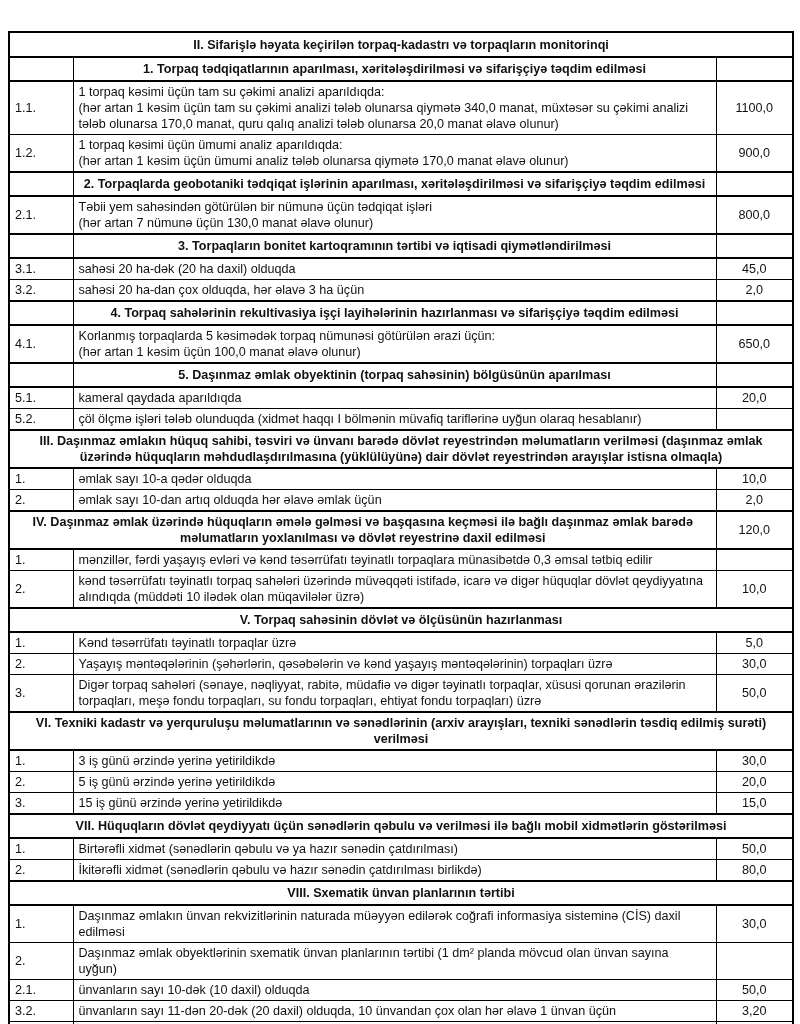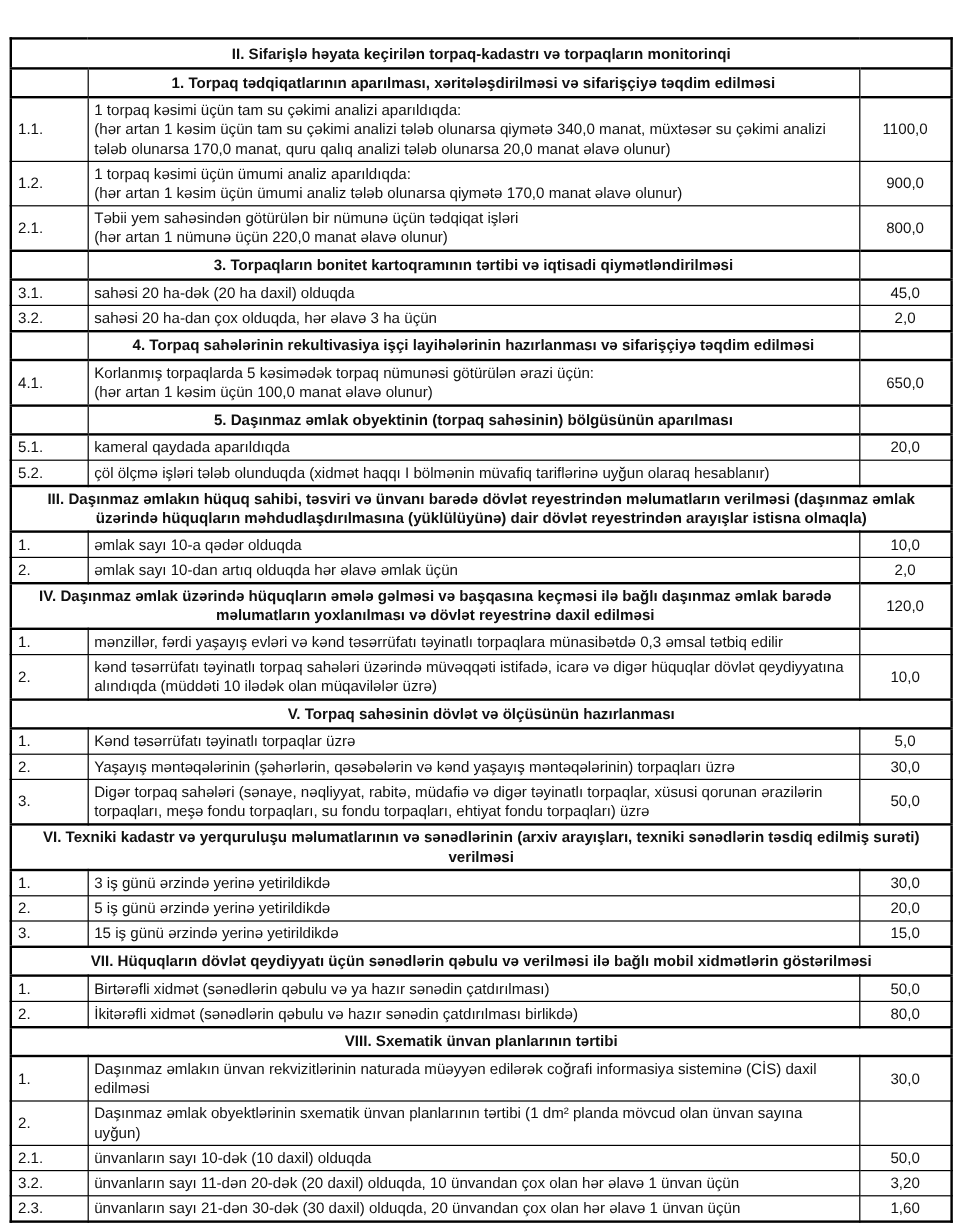--- a/index.html
+++ b/index.html
@@ -83,24 +83,29 @@
           <td class="desc">1 torpaq kəsimi üçün tam su çəkimi analizi aparıldıqda:
 (hər artan 1 kəsim üçün tam su çəkimi analizi tələb olunarsa qiymətə 340,0 manat, müxtəsər su çəkimi analizi tələb olunarsa 170,0 manat, quru qalıq analizi tələb olunarsa 20,0 manat əlavə olunur)</td>
           <td class="price">1100,0</td>
         </tr>
         <tr>
           <td class="num">1.2.</td>
           <td class="desc">1 torpaq kəsimi üçün ümumi analiz aparıldıqda:
 (hər artan 1 kəsim üçün ümumi analiz tələb olunarsa qiymətə 170,0 manat əlavə olunur)</td>
           <td class="price">900,0</td>
         </tr>
+        <tr class="hdr">
+          <td class="num"></td>
+          <td class="desc">2. Torpaqlarda geobotaniki tədqiqat işlərinin aparılması, xəritələşdirilməsi və sifarişçiyə təqdim edilməsi</td>
+          <td class="price"></td>
+        </tr>
         <tr>
           <td class="num">2.1.</td>
           <td class="desc">Təbii yem sahəsindən götürülən bir nümunə üçün tədqiqat işləri
-(hər artan 1 nümunə üçün 220,0 manat əlavə olunur)</td>
+(hər artan 7 nümunə üçün 130,0 manat əlavə olunur)</td>
           <td class="price">800,0</td>
         </tr>
         <tr class="hdr">
           <td class="num"></td>
           <td class="desc">3. Torpaqların bonitet kartoqramının tərtibi və iqtisadi qiymətləndirilməsi</td>
           <td class="price"></td>
         </tr>
         <tr>
           <td class="num">3.1.</td>
           <td class="desc">sahəsi 20 ha-dək (20 ha daxil) olduqda</td>

